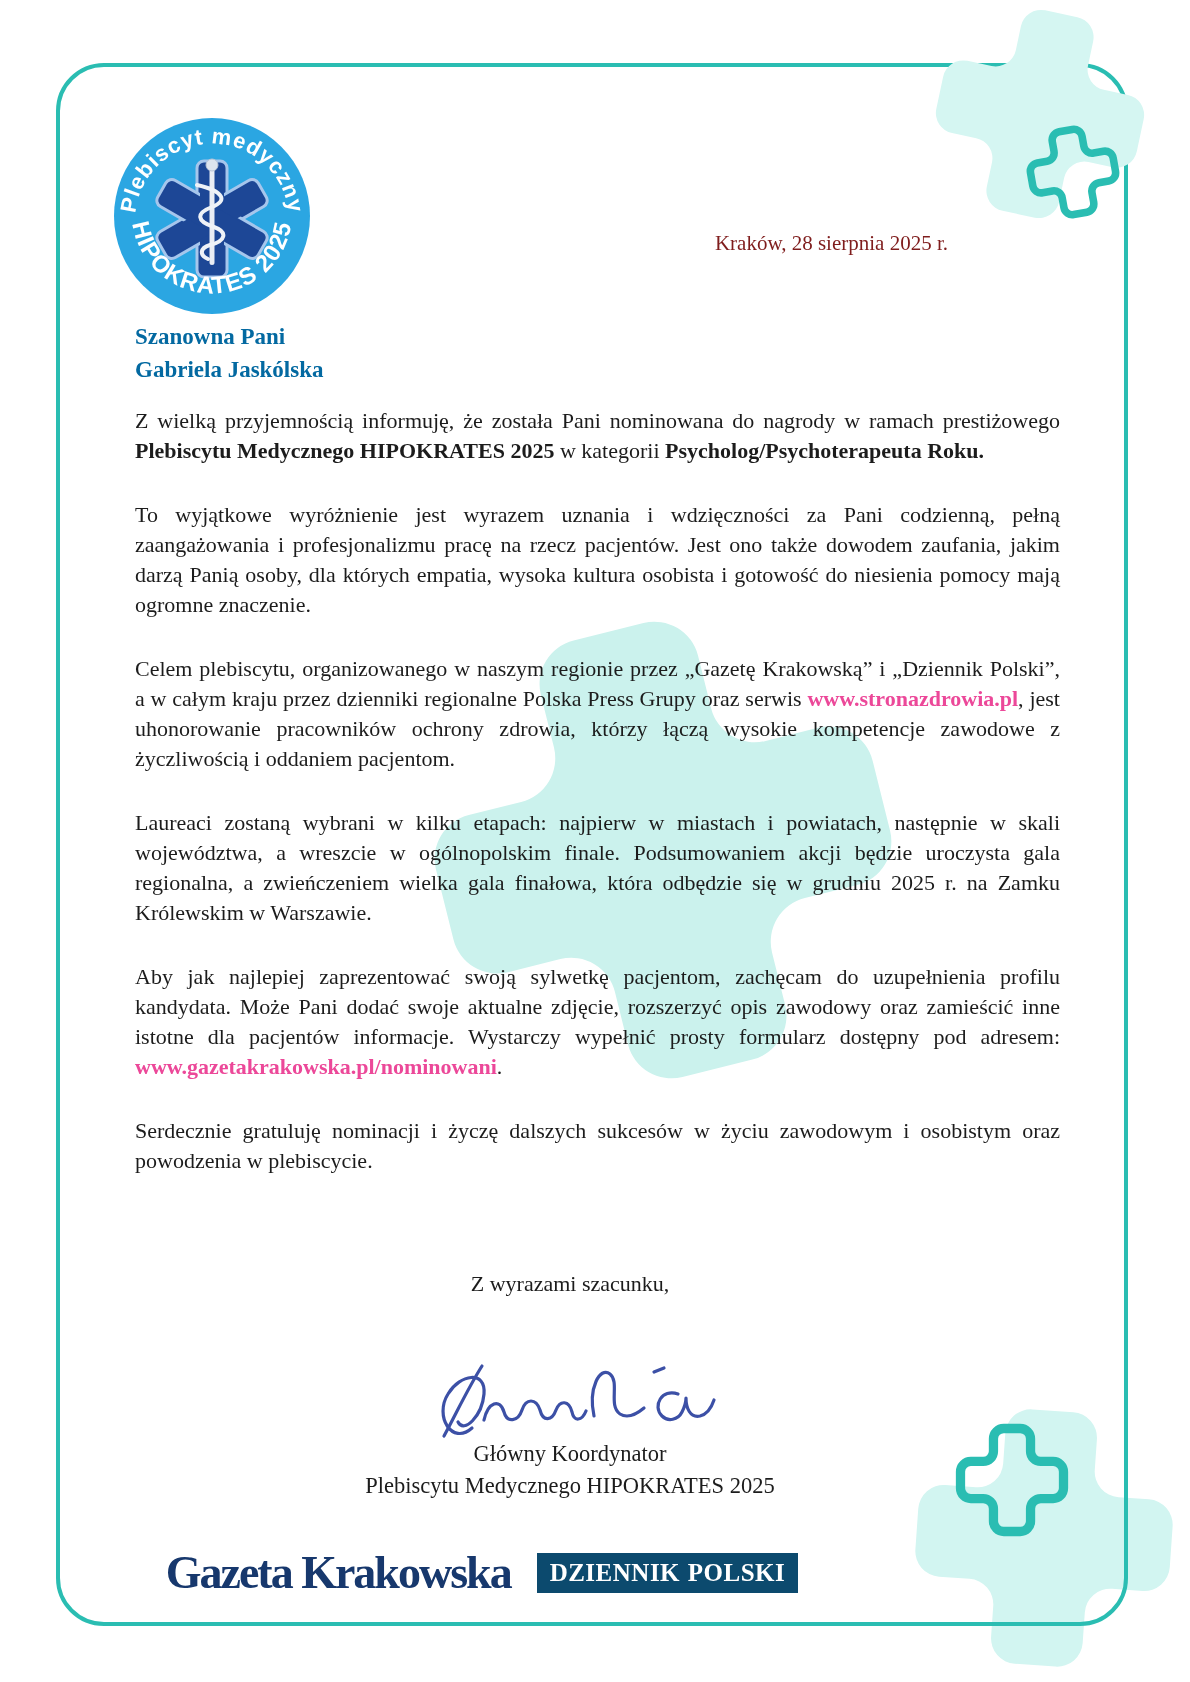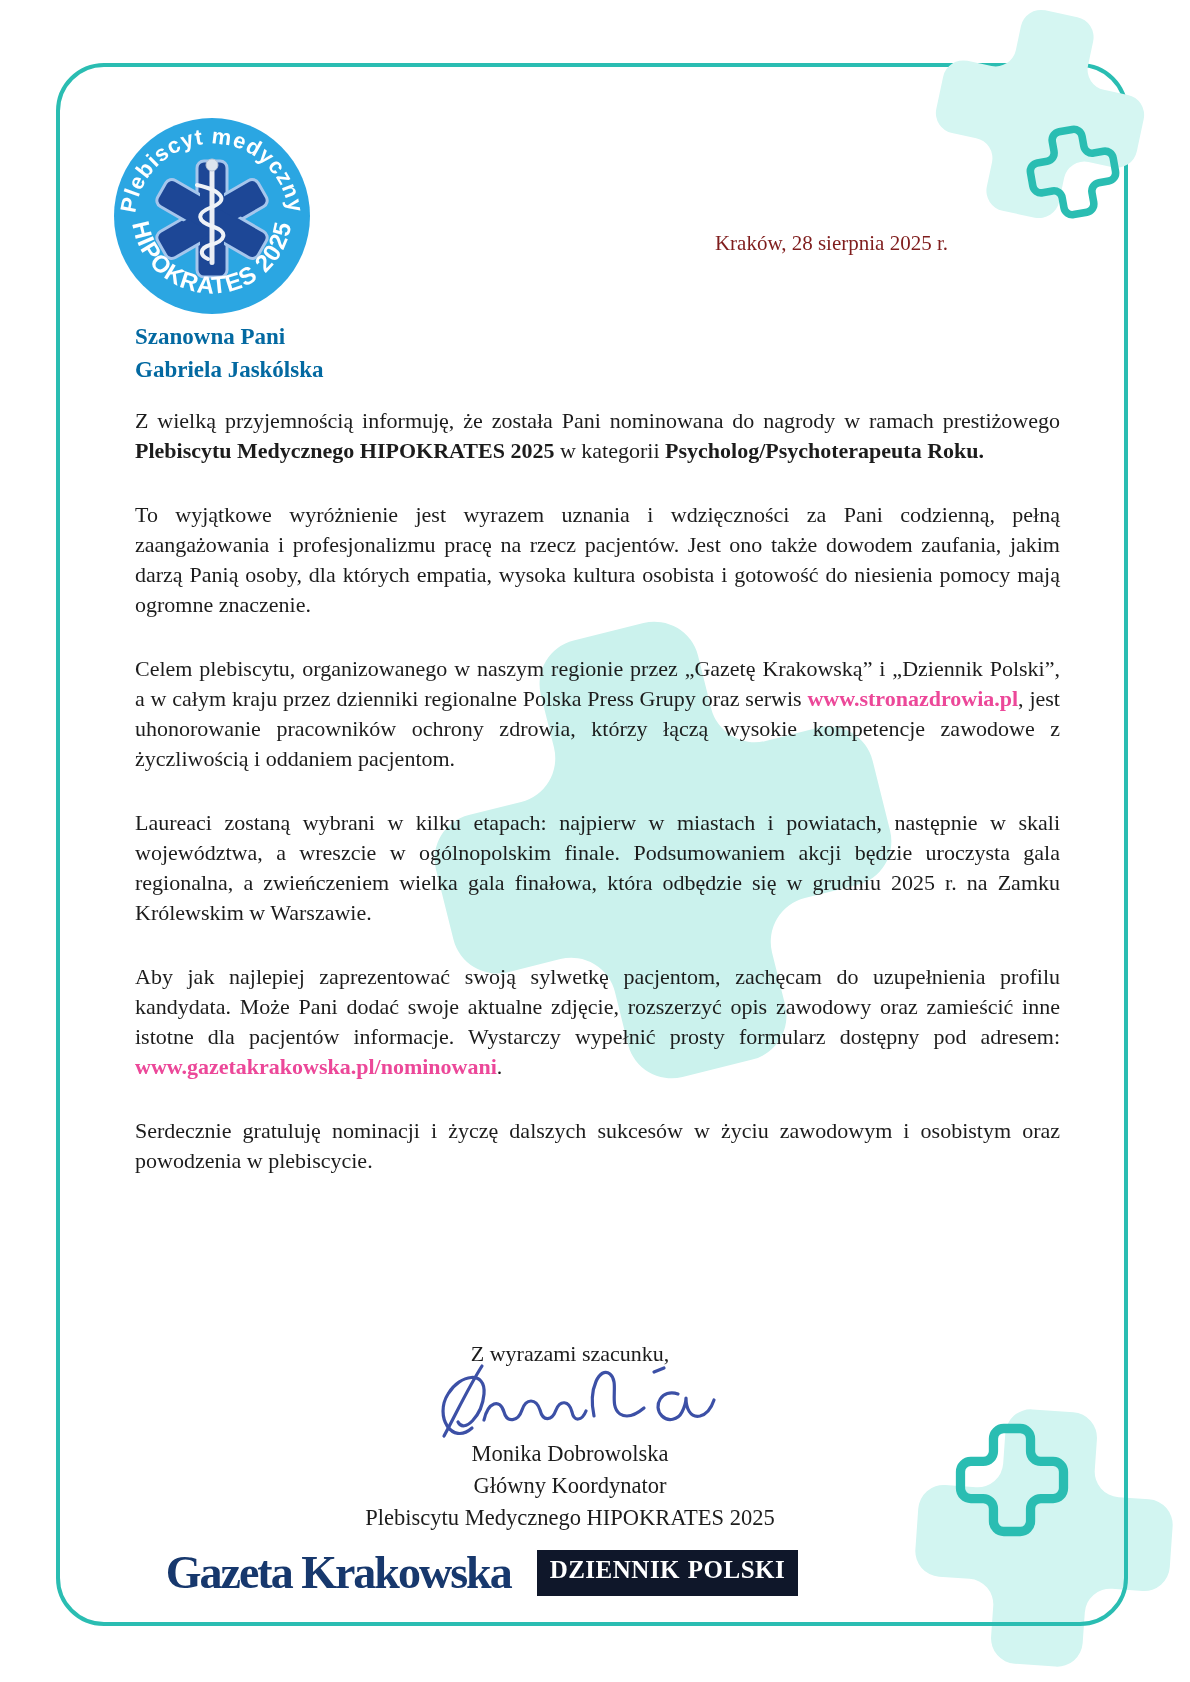--- a/index.html
+++ b/index.html
@@ -24,31 +24,31 @@
   }
   
   .body{
     position:absolute;left:135px;top:406px;width:925px;
     font-size:22px;line-height:30px;text-align:justify;
   }
   .body p{margin:0 0 34px 0;}
   .body strong{font-weight:bold;}
   a.doclink{color:#ec4899;font-weight:bold;text-decoration:none;cursor:pointer;}
   
-  .closing{position:absolute;left:135px;top:1341px;width:870px;text-align:center;font-size:22px;}
+  .closing{position:absolute;left:135px;top:1271px;width:870px;text-align:center;font-size:22px;}
   .sig{position:absolute;left:428px;top:1358px;}
   .signer{position:absolute;left:135px;top:1438px;width:870px;text-align:center;font-size:22.5px;line-height:32px;}
   
-  .brands{position:absolute;left:0;top:1550px;width:964px;display:flex;justify-content:center;gap:26px;}
+  .brands{position:absolute;left:0;top:1550px;width:964px;display:flex;justify-content:center;align-items:center;gap:26px;}
   .gk{
     font-family:"Liberation Serif",serif;font-weight:bold;font-size:46px;
     color:#17386d;letter-spacing:-2px;line-height:1;
   }
   .dp{
-    background:#0f172a;color:#ffffff;font-family:"Liberation Serif",serif;font-weight:bold;
+    background:#0c4a6e;color:#ffffff;font-family:"Liberation Serif",serif;font-weight:bold;
     font-size:25px;letter-spacing:.5px;word-spacing:1px;padding:6px 13px;line-height:1.1;
   }
 </style>
 </head>
 <body>
 
 <svg width="0" height="0" style="position:absolute">
   <defs>
     <path id="plus" d="M -8 -50 L 8 -50 A 10 10 0 0 1 18 -40 L 18 -28 A 10 10 0 0 0 28 -18 L 40 -18 A 10 10 0 0 1 50 -8 L 50 8 A 10 10 0 0 1 40 18 L 28 18 A 10 10 0 0 0 18 28 L 18 40 A 10 10 0 0 1 8 50 L -8 50 A 10 10 0 0 1 -18 40 L -18 28 A 10 10 0 0 0 -28 18 L -40 18 A 10 10 0 0 1 -50 8 L -50 -8 A 10 10 0 0 1 -40 -18 L -28 -18 A 10 10 0 0 0 -18 -28 L -18 -40 A 10 10 0 0 1 -8 -50 Z"></path>
   </defs>
@@ -132,21 +132,20 @@
       <path d="M16 78 C28 56 40 30 54 8"></path>
       <path d="M44 70 C24 88 6 58 20 36 C32 16 58 12 56 36 C54 58 36 76 30 64"></path>
       <path d="M56 62 C60 44 72 40 76 54 C79 65 90 64 94 52 C98 40 108 40 112 52 C115 64 124 63 128 52 C132 42 141 42 144 54 C146 64 154 63 158 53"></path>
       <path d="M166 58 C160 30 172 8 182 16 C192 24 180 48 192 56 C200 61 210 55 216 50"></path>
       <path d="M250 36 C234 30 224 48 234 58 C240 64 250 62 254 54 C257 48 258 44 258 40 C258 50 262 60 272 58 C280 56 284 48 286 42"></path>
       <path d="M226 14 L236 10"></path>
     </g>
   </svg>
 
   <div class="signer">
-    <div>Monika Dobrowolska</div>
     <div>Główny Koordynator</div>
     <div>Plebiscytu Medycznego HIPOKRATES 2025</div>
   </div>
 
   <div class="brands">
     <div class="gk">Gazeta Krakowska</div>
     <div class="dp">DZIENNIK POLSKI</div>
   </div>
 
 </div>

